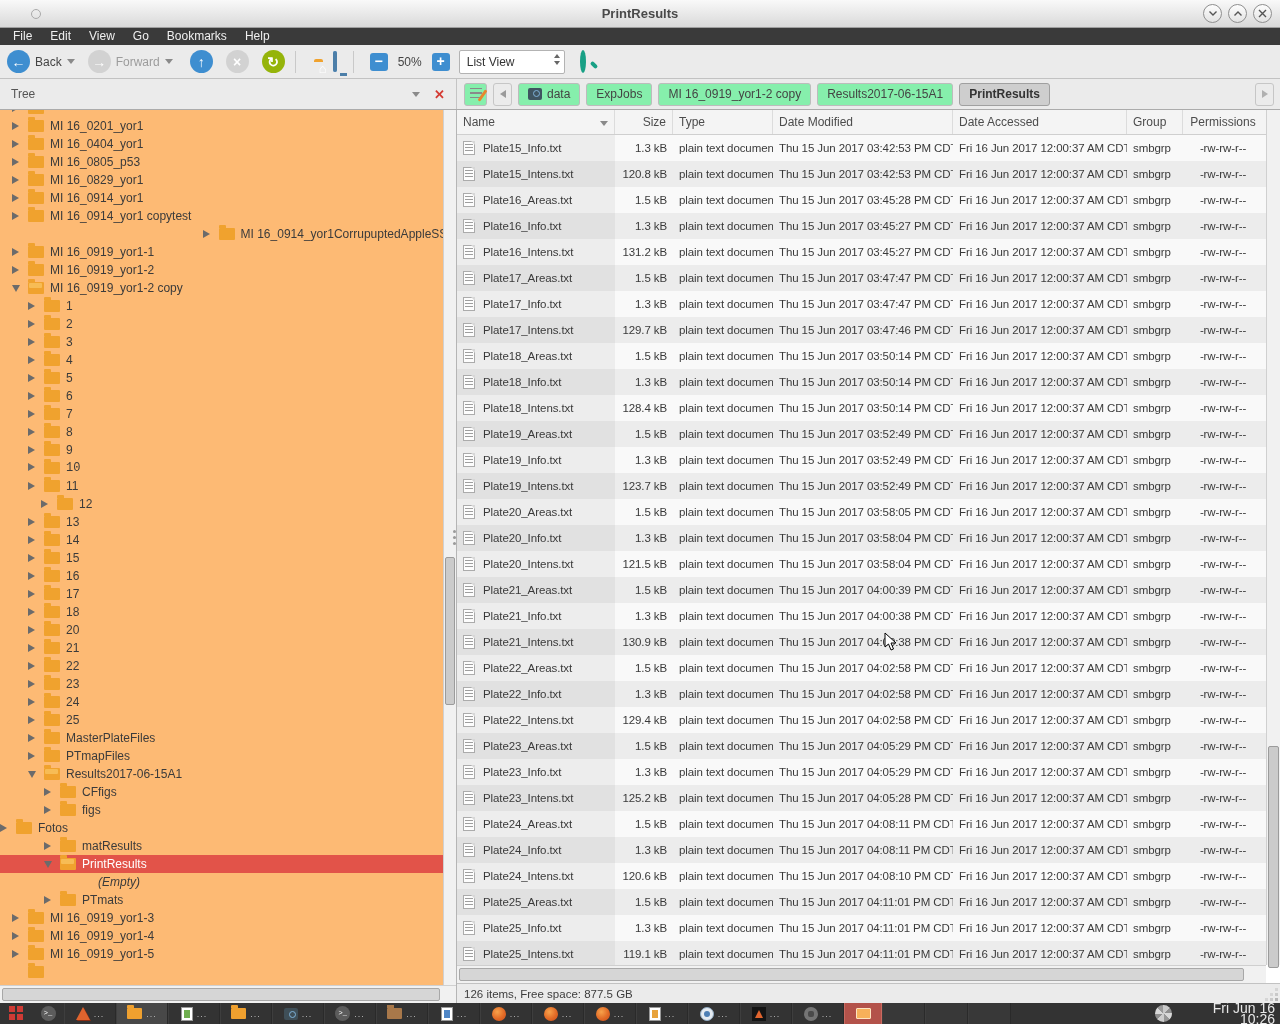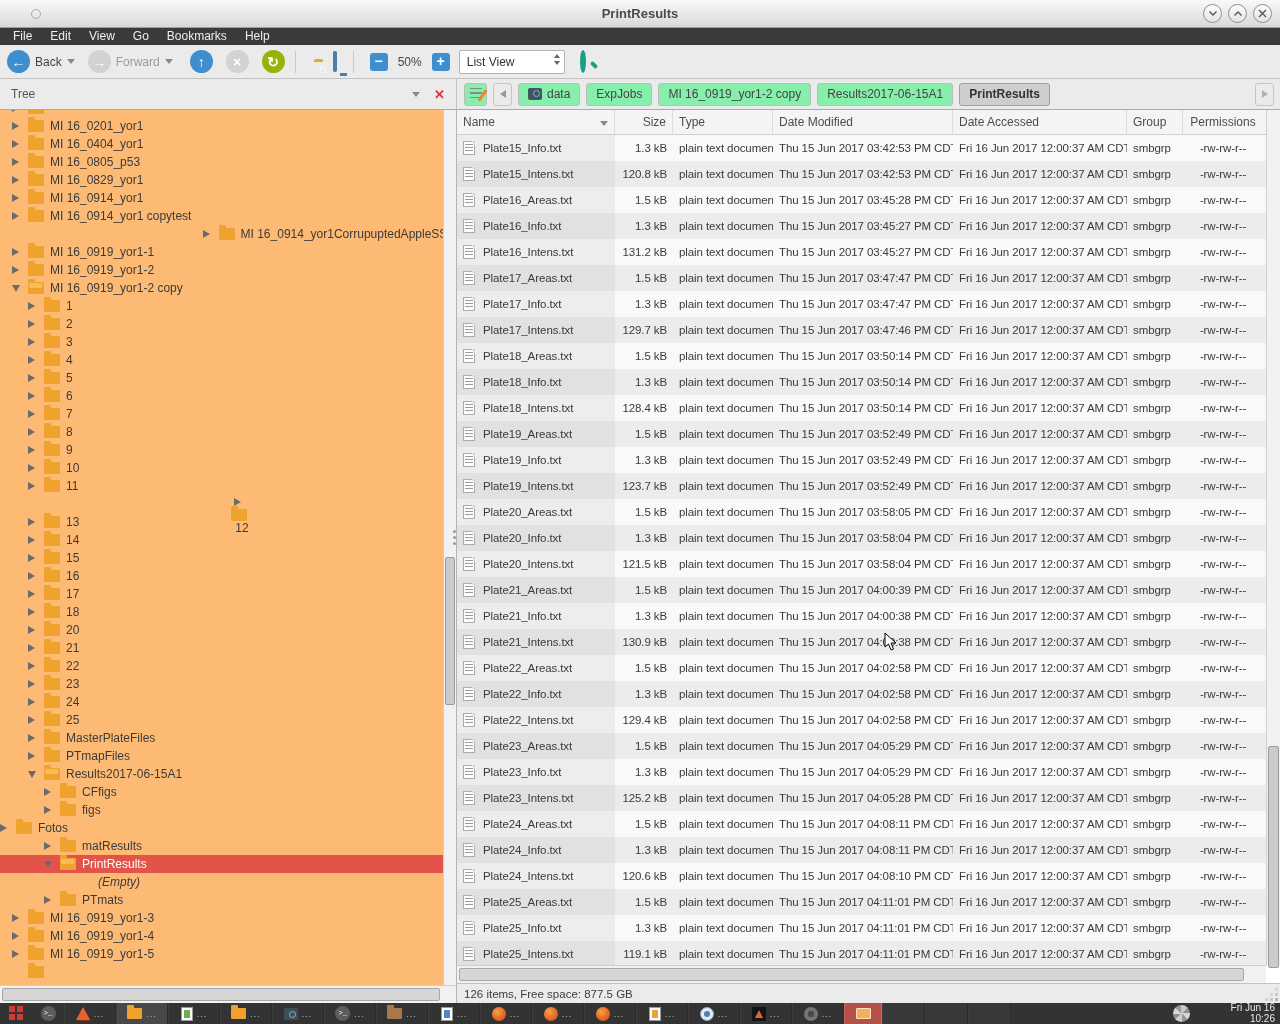--- a/index.html
+++ b/index.html
@@ -124,21 +124,21 @@
   .i-disk:after { content:""; position:absolute; right:2px; bottom:2px; width:5px; height:5px; border:1.5px solid #7fb2d8; border-radius:50%; }
   .i-firefox { width:14px; height:14px; border-radius:50%; background:radial-gradient(circle at 38% 35%, #f7a24b 0%, #e26a26 55%, #c94c1a 100%); }
   .i-chakra { width:14px; height:14px; border-radius:50%; background:#e4ebf2; border:1px solid #8fa9c0; position:relative; }
   .i-chakra:after { content:""; position:absolute; inset:3px; border-radius:50%; background:#4d7fb5; }
   .i-matlab-dark { width:14px; height:14px; background:#141414; position:relative; }
   .i-matlab-dark:after { content:""; position:absolute; left:3px; top:3px; border-left:4px solid transparent; border-right:4px solid transparent; border-bottom:8px solid #e0642e; }
   .i-shot { width:14px; height:14px; border-radius:50%; background:#747474; position:relative; }
   .i-shot:after { content:""; position:absolute; inset:4px; border-radius:2px; background:#4a4a4a; }
   .clock { position:absolute; right:5px; top:0; bottom:0; display:flex; align-items:center; gap:5px; }
   .pin { width:17px; height:17px; border-radius:50%; background:conic-gradient(#c9c9c9 0 45deg,#8f8f8f 45deg 90deg,#d8d8d8 90deg 135deg,#979797 135deg 180deg,#cdcdcd 180deg 225deg,#8f8f8f 225deg 270deg,#d8d8d8 270deg 315deg,#999 315deg 360deg); }
-  .clocktext { color:#e8e8e8; font-size:10px; line-height:10.5px; text-align:right;margin-left:36px; }
+  .clocktext { color:#e8e8e8; font-size:14px; line-height:10.5px; text-align:right;margin-left:36px; }
 
   .cursor { position:absolute; left:884px; top:632px; z-index:99; pointer-events:none; }
 </style>
 </head>
 <body>
 
 <div class="titlebar">
   <span class="win-circle"></span>
   <div class="title">PrintResults</div>
   <div class="win-controls">
@@ -335,31 +335,31 @@
           <div class="tree-row" style="padding-left: 28px;">
             <span class="exp"><span class="tri tri-right-e"></span></span>
             <span class="folder"></span>
             <span>8</span>
           </div>
           <div class="tree-row" style="padding-left: 28px;">
             <span class="exp"><span class="tri tri-right-e"></span></span>
             <span class="folder"></span>
             <span>9</span>
           </div>
-          <div class="tree-row" style="padding-left: 28px;">
+          <div class="tree-row" style="padding-left: 28px; font-family: Liberation Mono, monospace;">
             <span class="exp"><span class="tri tri-right-e"></span></span>
             <span class="folder"></span>
             <span>10</span>
           </div>
           <div class="tree-row" style="padding-left: 28px;">
             <span class="exp"><span class="tri tri-right-e"></span></span>
             <span class="folder"></span>
             <span>11</span>
           </div>
-          <div class="tree-row" style="padding-left: 28px; flex-direction: column;">
+          <div class="tree-row" style="padding-left: 41px;">
             <span class="exp"><span class="tri tri-right-e"></span></span>
             <span class="folder"></span>
             <span>12</span>
           </div>
           <div class="tree-row" style="padding-left: 28px;">
             <span class="exp"><span class="tri tri-right-e"></span></span>
             <span class="folder"></span>
             <span>13</span>
           </div>
           <div class="tree-row" style="padding-left: 28px;">

